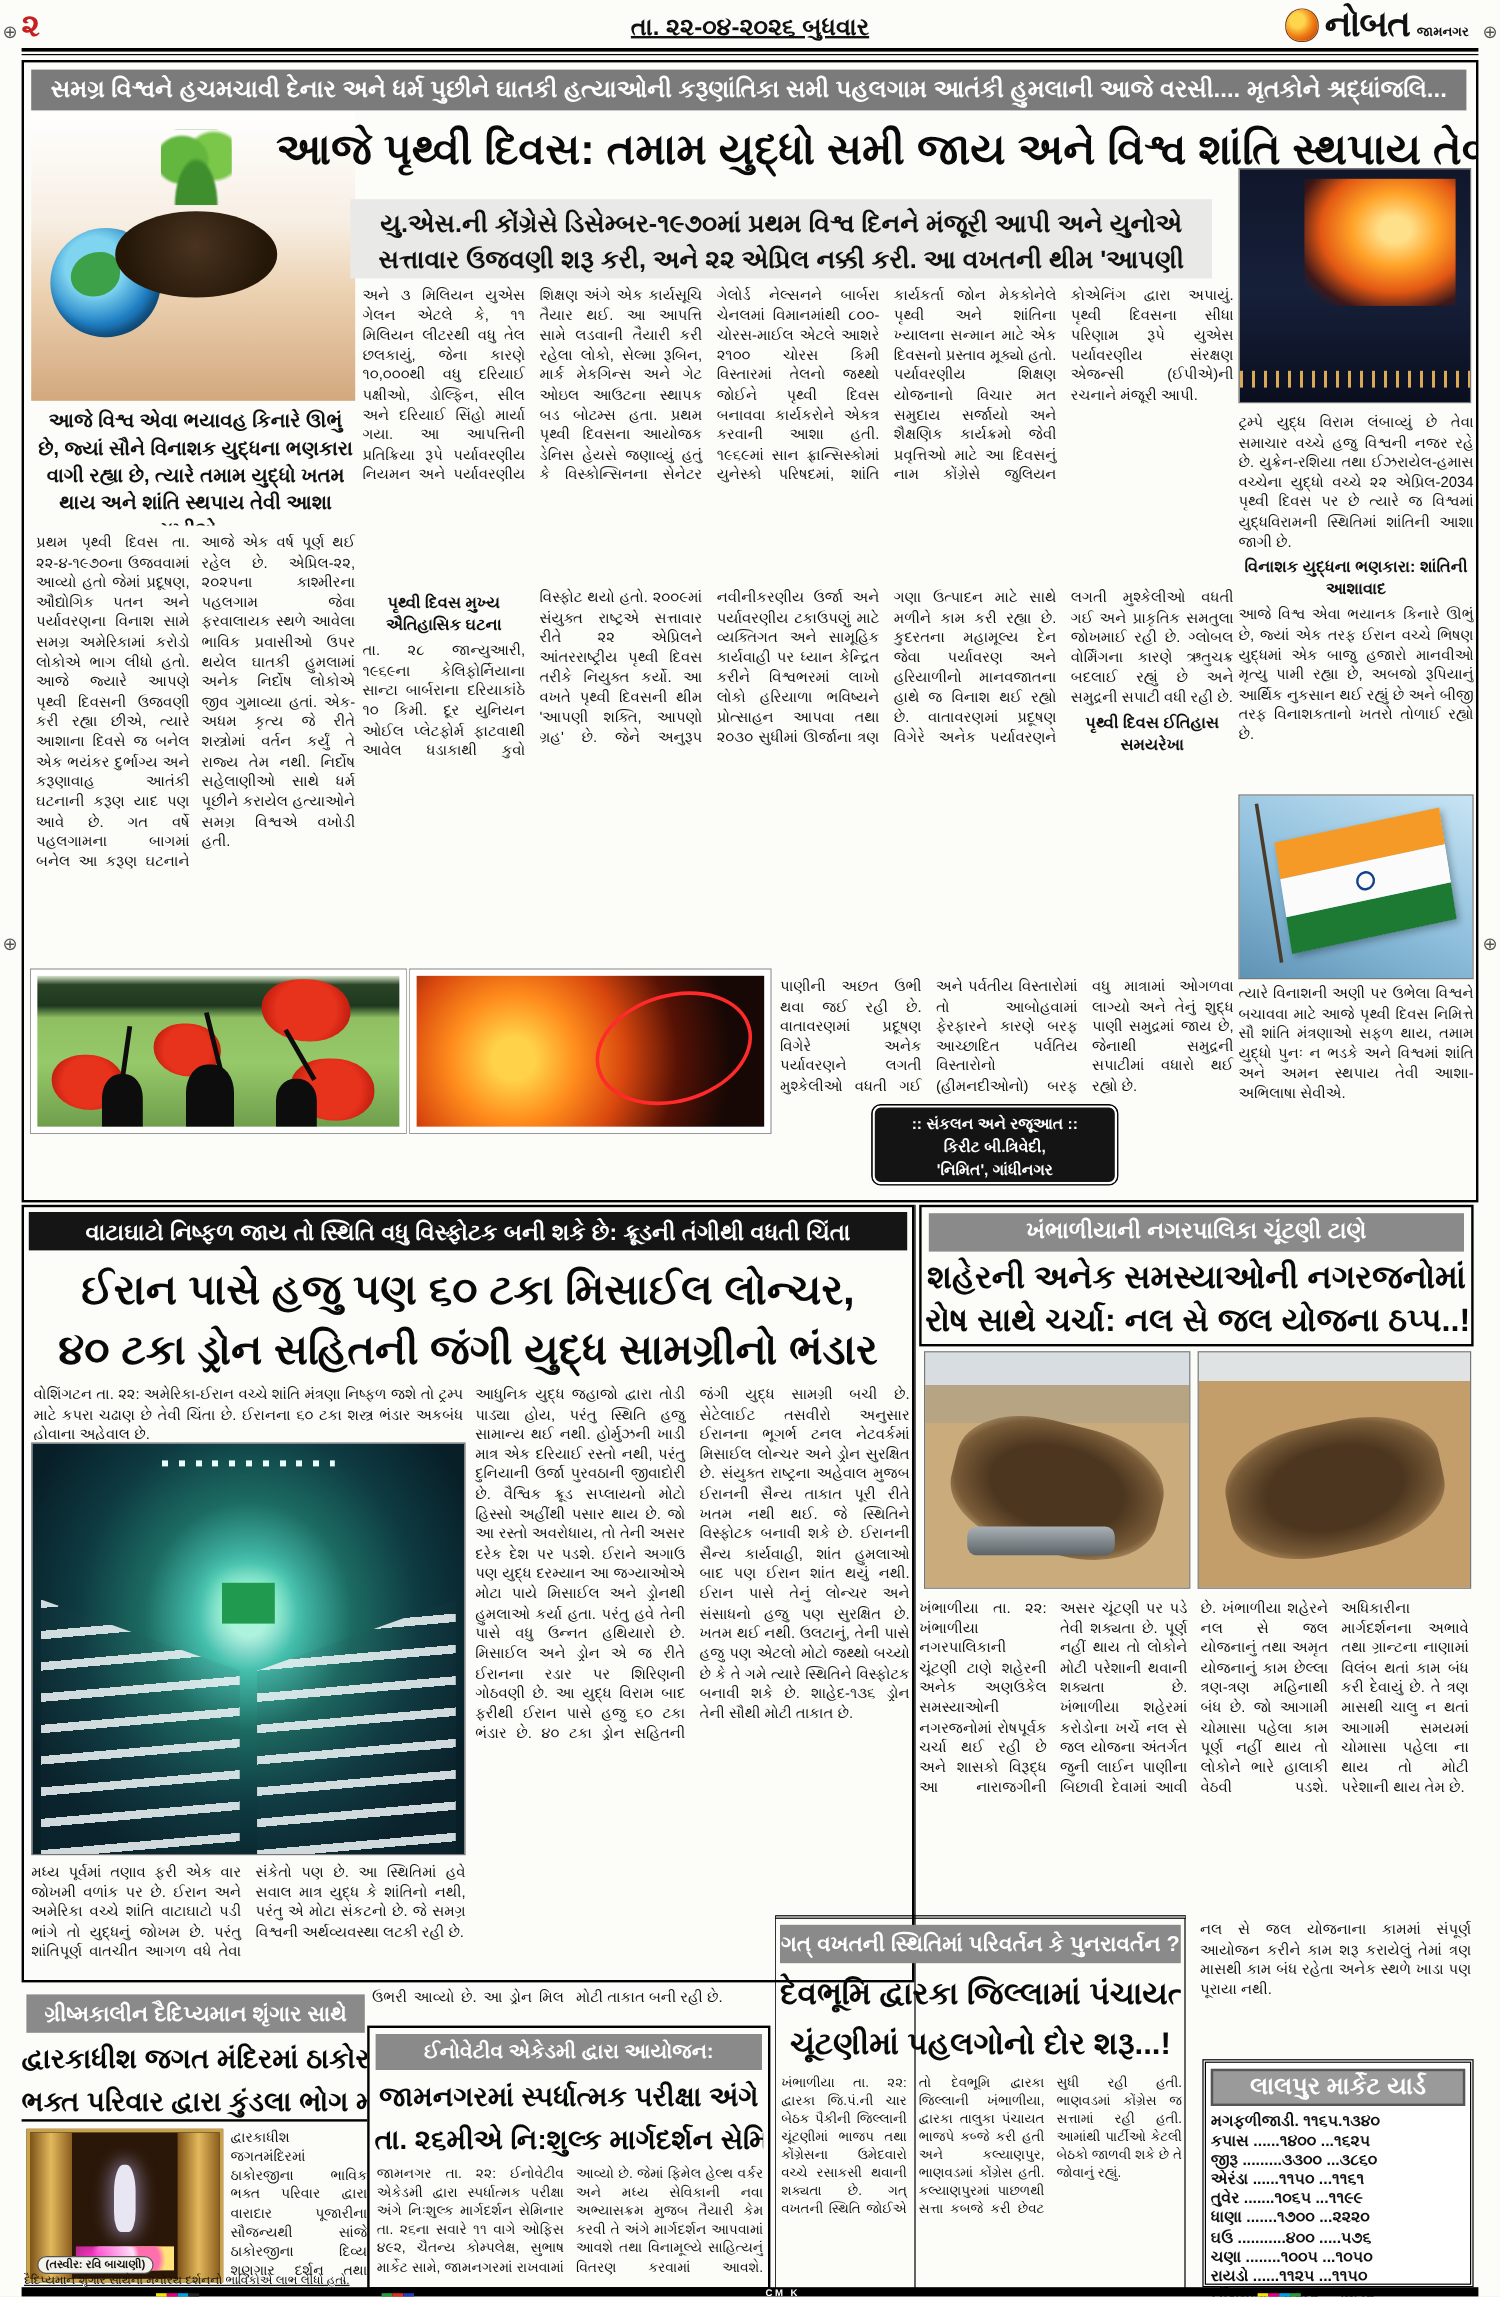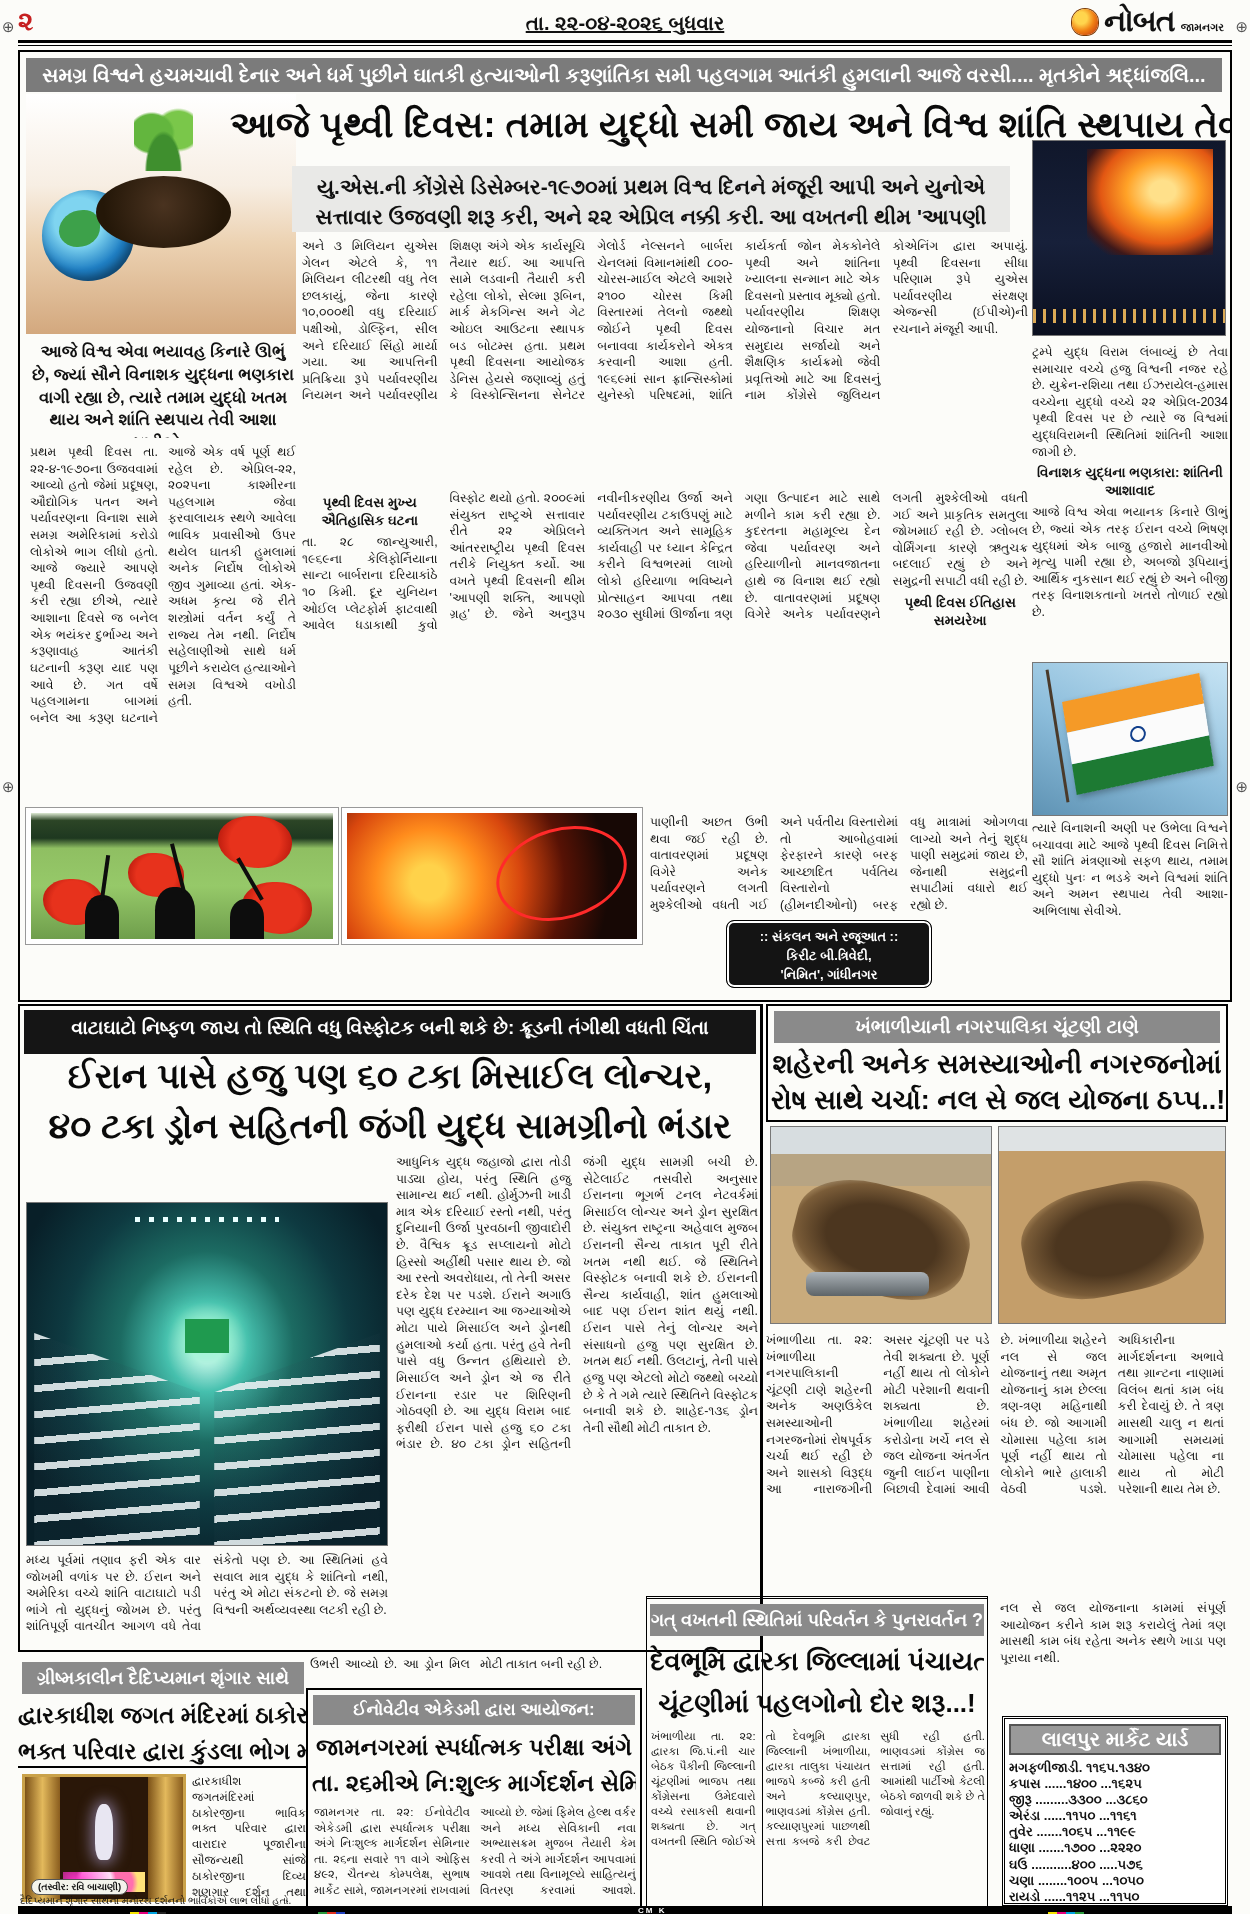--- a/index.html
+++ b/index.html
@@ -169,23 +169,24 @@
 
     <div class="abs bodytext" style="left:630px;top:762px;width:378px;height:102px;column-count:3;column-gap:12px;">પાણીની અછત ઉભી થવા જઈ રહી છે. વાતાવરણમાં પ્રદૂષણ વિગેરે અનેક પર્યાવરણને લગતી મુશ્કેલીઓ વધતી ગઈ અને પર્વતીય વિસ્તારોમાં તો આબોહવામાં ફેરફારને કારણે બરફ આચ્છાદિત પર્વતિય વિસ્તારોનો (હીમનદીઓનો) બરફ વધુ માત્રામાં ઓગળવા લાગ્યો અને તેનું શુદ્ધ પાણી સમુદ્રમાં જાય છે, જેનાથી સમુદ્રની સપાટીમાં વધારો થઈ રહ્યો છે.</div>
     <div class="abs creditbox" style="left:706px;top:868px;width:206px;height:68px;">
       <div>:: સંકલન અને રજૂઆત ::</div>
       <div>કિરીટ બી.ત્રિવેદી,</div>
       <div>'નિમિત', ગાંધીનગર</div>
     </div>
   </div>
 
   <div class="abs frame" style="left:18px;top:1004px;width:744px;height:648px;">
-    <div class="abs banner-black" style="left:4px;top:4px;width:732px;height:44px;font-size:19px;line-height:36px;overflow:hidden;white-space:nowrap;">વાટાઘાટો નિષ્ફળ જાય તો સ્થિતિ વધુ વિસ્ફોટક બની શકે છે: ક્રૂડની તંગીથી વધતી ચિંતા</div>
+    <div class="abs banner-black" style="left:4px;top:4px;width:732px;height:32px;font-size:19px;line-height:36px;overflow:hidden;white-space:nowrap;">વાટાઘાટો નિષ્ફળ જાય તો સ્થિતિ વધુ વિસ્ફોટક બની શકે છે: ક્રૂડની તંગીથી વધતી ચિંતા</div>
     <div class="abs headline" style="left:4px;top:46px;width:732px;height:48px;font-size:35px;line-height:48px;">ઈરાન પાસે હજુ પણ ૬૦ ટકા મિસાઈલ લોન્ચર,</div>
     <div class="abs headline" style="left:4px;top:96px;width:732px;height:48px;font-size:35px;line-height:48px;">૪૦ ટકા ડ્રોન સહિતની જંગી યુદ્ધ સામગ્રીનો ભંડાર</div>
+    <div class="abs bodytext" style="left:8px;top:148px;width:358px;height:46px;">વોશિંગટન તા. ૨૨: અમેરિકા-ઈરાન વચ્ચે શાંતિ મંત્રણા નિષ્ફળ જશે તો ટ્રમ્પ માટે કપરા ચઢાણ છે તેવી ચિંતા છે. ઈરાનના ૬૦ ટકા શસ્ત્ર ભંડાર અકબંધ હોવાના અહેવાલ છે.</div>
 
     <div class="photo ph-tunnel" style="left:6px;top:196px;width:362px;height:344px;">
       <div class="ceil"></div>
       <div class="tunnelrows tr-l"></div>
       <div class="tunnelrows tr-r"></div>
       <div class="tunnelend"></div>
     </div>
 
     <div class="abs bodytext" style="left:376px;top:148px;width:362px;height:494px;column-count:2;column-gap:12px;">આધુનિક યુદ્ધ જહાજો દ્વારા તોડી પાડ્યા હોય, પરંતુ સ્થિતિ હજુ સામાન્ય થઈ નથી. હોર્મુઝની ખાડી માત્ર એક દરિયાઈ રસ્તો નથી, પરંતુ દુનિયાની ઉર્જા પુરવઠાની જીવાદોરી છે. વૈશ્વિક ક્રૂડ સપ્લાયનો મોટો હિસ્સો અહીંથી પસાર થાય છે. જો આ રસ્તો અવરોધાય, તો તેની અસર દરેક દેશ પર પડશે. ઈરાને અગાઉ પણ યુદ્ધ દરમ્યાન આ જગ્યાઓએ મોટા પાયે મિસાઈલ અને ડ્રોનથી હુમલાઓ કર્યા હતા. પરંતુ હવે તેની પાસે વધુ ઉન્નત હથિયારો છે. મિસાઈલ અને ડ્રોન એ જ રીતે ઈરાનના રડાર પર શિરિણની ગોઠવણી છે. આ યુદ્ધ વિરામ બાદ ફરીથી ઈરાન પાસે હજુ ૬૦ ટકા ભંડાર છે. ૪૦ ટકા ડ્રોન સહિતની જંગી યુદ્ધ સામગ્રી બચી છે. સેટેલાઈટ તસવીરો અનુસાર ઈરાનના ભૂગર્ભ ટનલ નેટવર્કમાં મિસાઈલ લોન્ચર અને ડ્રોન સુરક્ષિત છે. સંયુક્ત રાષ્ટ્રના અહેવાલ મુજબ ઈરાનની સૈન્ય તાકાત પૂરી રીતે ખતમ નથી થઈ. જે સ્થિતિને વિસ્ફોટક બનાવી શકે છે. ઈરાનની સૈન્ય કાર્યવાહી, શાંત હુમલાઓ બાદ પણ ઈરાન શાંત થયું નથી. ઈરાન પાસે તેનું લોન્ચર અને સંસાધનો હજુ પણ સુરક્ષિત છે. ખતમ થઈ નથી. ઉલટાનું, તેની પાસે હજુ પણ એટલો મોટો જથ્થો બચ્યો છે કે તે ગમે ત્યારે સ્થિતિને વિસ્ફોટક બનાવી શકે છે. શાહેદ-૧૩૬ ડ્રોન તેની સૌથી મોટી તાકાત છે.</div>
     <div class="abs bodytext" style="left:6px;top:546px;width:362px;height:96px;column-count:2;column-gap:12px;">મધ્ય પૂર્વમાં તણાવ ફરી એક વાર જોખમી વળાંક પર છે. ઈરાન અને અમેરિકા વચ્ચે શાંતિ વાટાઘાટો પડી ભાંગે તો યુદ્ધનું જોખમ છે. પરંતુ શાંતિપૂર્ણ વાતચીત આગળ વધે તેવા સંકેતો પણ છે. આ સ્થિતિમાં હવે સવાલ માત્ર યુદ્ધ કે શાંતિનો નથી, પરંતુ એ મોટા સંકટનો છે. જે સમગ્ર વિશ્વની અર્થવ્યવસ્થા લટકી રહી છે.</div>
@@ -213,21 +214,21 @@
   <div class="abs headline" style="left:18px;top:1698px;width:288px;height:34px;font-size:23px;line-height:34px;">દ્વારકાધીશ જગત મંદિરમાં ઠાકોરજીને</div>
   <div class="abs headline" style="left:18px;top:1734px;width:288px;height:34px;font-size:23px;line-height:34px;border-bottom:2px solid #000;">ભક્ત પરિવાર દ્વારા કુંડલા ભોગ મનોરથ</div>
   <div class="photo ph-temple" style="left:22px;top:1774px;width:164px;height:128px;">
     <div class="pillar" style="left:0;"></div>
     <div class="pillar" style="right:0;"></div>
     <div class="deity"></div>
     <div class="flowers"></div>
     <div class="photocap">(તસ્વીર: રવિ બાચાણી)</div>
   </div>
   <div class="abs bodytext" style="left:192px;top:1774px;width:114px;height:128px;font-size:11.8px;">દ્વારકાધીશ જગતમંદિરમાં ઠાકોરજીના ભાવિક ભક્ત પરિવાર દ્વારા વારાદાર પૂજારીના સૌજન્યથી સાંજે ઠાકોરજીના દિવ્ય શણગાર દર્શન તથા કુંડલા ભોગ મનોરથ યોજવામાં આવ્યો હતો.</div>
-  <div class="abs bodytext" style="left:20px;top:1894px;width:286px;height:12px;font-size:10px;overflow:hidden;">દૈદિપ્યમાન શૃંગાર સાથેના મનોરથ દર્શનનો ભાવિકોએ લાભ લીધો હતો.</div>
+  <div class="abs bodytext" style="left:20px;top:1894px;width:286px;height:12px;font-size:10px;overflow:hidden;text-decoration:underline;">દૈદિપ્યમાન શૃંગાર સાથેના મનોરથ દર્શનનો ભાવિકોએ લાભ લીધો હતો.</div>
 
   <div class="abs frame" style="left:306px;top:1688px;width:336px;height:220px;">
     <div class="abs banner-mid" style="left:5px;top:5px;width:322px;height:30px;font-size:17px;line-height:30px;overflow:hidden;white-space:nowrap;">ઈનોવેટીવ એકેડમી દ્વારા આયોજન:</div>
     <div class="abs headline" style="left:4px;top:40px;width:324px;height:34px;font-size:23px;line-height:34px;">જામનગરમાં સ્પર્ધાત્મક પરીક્ષા અંગે</div>
     <div class="abs headline" style="left:4px;top:76px;width:324px;height:34px;font-size:23px;line-height:34px;">તા. ૨૬મીએ નિ:શુલ્ક માર્ગદર્શન સેમિનાર</div>
     <div class="abs bodytext" style="left:6px;top:114px;width:322px;height:100px;column-count:2;column-gap:10px;font-size:11.6px;">જામનગર તા. ૨૨: ઈનોવેટીવ એકેડમી દ્વારા સ્પર્ધાત્મક પરીક્ષા અંગે નિઃશુલ્ક માર્ગદર્શન સેમિનાર તા. ૨૬ના સવારે ૧૧ વાગે ઓફિસ ૪૯૨, ચૈતન્ય કોમ્પલેક્ષ, સુભાષ માર્કેટ સામે, જામનગરમાં રાખવામાં આવ્યો છે. જેમાં ફિમેલ હેલ્થ વર્કર અને મધ્ય સેવિકાની નવા અભ્યાસક્રમ મુજબ તૈયારી કેમ કરવી તે અંગે માર્ગદર્શન આપવામાં આવશે તથા વિનામૂલ્યે સાહિત્યનું વિતરણ કરવામાં આવશે. રજીસ્ટ્રેશન માટે મો. ૬૩૨૭૬ ૪૪૦૩૪માં સંપર્ક કરવો.</div>
   </div>
 
   <div class="abs" style="left:646px;top:1596px;width:342px;height:312px;border-top:3px double #000;border-left:1px solid #000;border-right:1px solid #000;">
     <div class="abs banner-mid" style="left:3px;top:5px;width:334px;height:32px;font-size:18px;line-height:32px;overflow:hidden;white-space:nowrap;">ગત્ વખતની સ્થિતિમાં પરિવર્તન કે પુનરાવર્તન ?</div>

